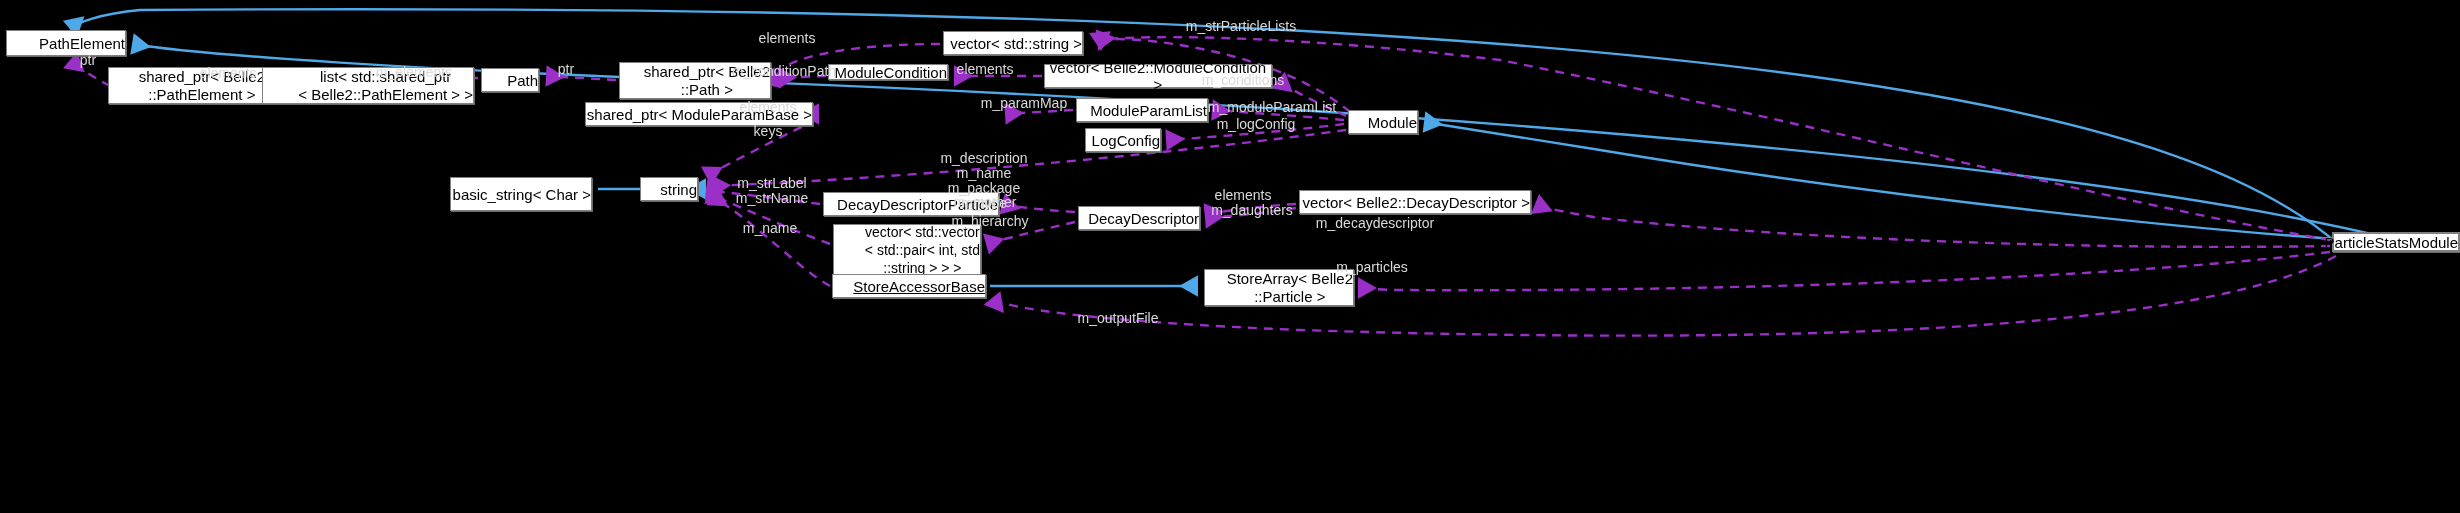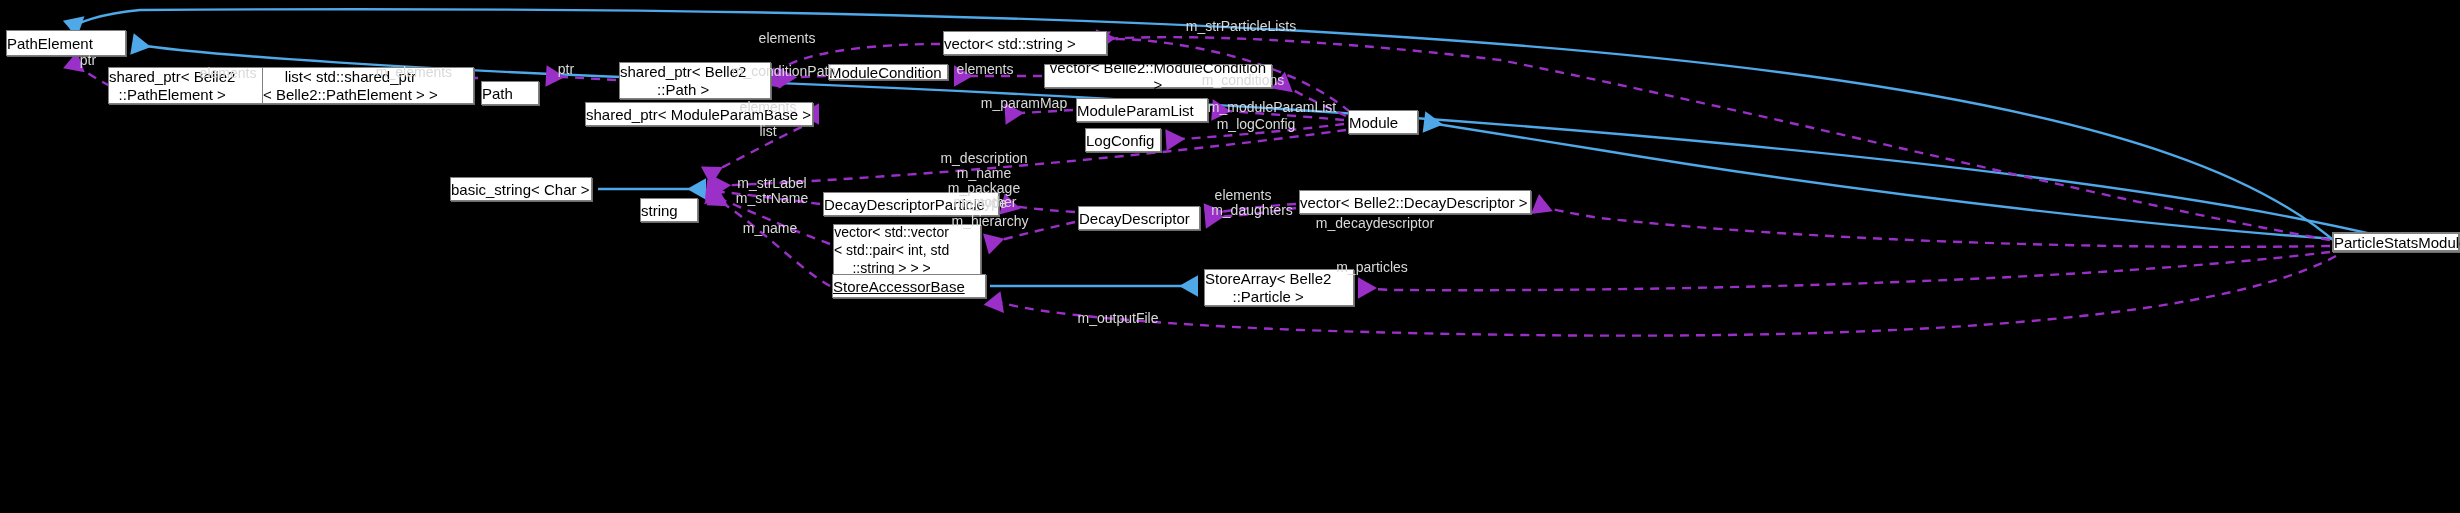--- a/index.html
+++ b/index.html
@@ -15,21 +15,21 @@
     position:absolute;
     box-sizing:border-box;
     background:#ffffff;
     border:1px solid #808080;
     color:#000000;
     font-size:15px;
     line-height:17px;
     text-align:center;
     display:flex;
     align-items:center;
-    justify-content:flex-start;
+    justify-content:flex-end;
     white-space:pre-line;
     z-index:5;
     box-shadow:1px 1px 0 #6b6b6b;
   }
   .node.two-line{line-height:18px;}
   .node.highlight{border:2px solid #808080;background:#ffffff;}
   .elabel{
     position:absolute;
     color:#d9d9d9;
     font-size:14px;
@@ -94,32 +94,32 @@
       <path d="M2336,256 C2200,330 1800,346 1300,330 C1100,322 1000,308 992,298"></path>
       <path d="M830,286 C800,270 760,226 712,196"></path>
     </g>
   </svg>
 
   <div class="node" style="left:6px;top:30px;width:120px;height:26px;"><span>PathElement</span></div>
   <div class="node two-line" style="left:108px;top:67px;width:158px;height:37px;"><span>shared_ptr&lt; Belle2
 ::PathElement &gt;</span></div>
   <div class="node two-line" style="left:262px;top:67px;width:212px;height:37px;"><span>list&lt; std::shared_ptr
 &lt; Belle2::PathElement &gt; &gt;</span></div>
-  <div class="node" style="left:481px;top:81px;width:58px;height:24px;"><span>Path</span></div>
+  <div class="node" style="left:481px;top:68px;width:58px;height:24px;"><span>Path</span></div>
   <div class="node two-line" style="left:619px;top:62px;width:152px;height:37px;"><span>shared_ptr&lt; Belle2
 ::Path &gt;</span></div>
   <div class="node" style="left:828px;top:64px;width:120px;height:16px;"><span>ModuleCondition</span></div>
-  <div class="node" style="left:943px;top:31px;width:164px;height:24px;"><span>vector&lt; std::string &gt;</span></div>
+  <div class="node" style="left:943px;top:31px;width:140px;height:24px;"><span>vector&lt; std::string &gt;</span></div>
   <div class="node" style="left:1044px;top:64px;width:228px;height:24px;"><span>vector&lt; Belle2::ModuleCondition &gt;</span></div>
   <div class="node" style="left:585px;top:102px;width:228px;height:24px;"><span>shared_ptr&lt; ModuleParamBase &gt;</span></div>
   <div class="node" style="left:1076px;top:98px;width:132px;height:24px;"><span>ModuleParamList</span></div>
   <div class="node" style="left:1085px;top:128px;width:76px;height:24px;"><span>LogConfig</span></div>
   <div class="node" style="left:1348px;top:110px;width:70px;height:24px;"><span>Module</span></div>
-  <div class="node" style="left:450px;top:177px;width:142px;height:24px;"><span>basic_string&lt; Char &gt;</span></div>
-  <div class="node" style="left:640px;top:177px;width:58px;height:24px;margin-top:21px;"><span>string</span></div>
+  <div class="node" style="left:450px;top:177px;width:142px;height:34px;"><span>basic_string&lt; Char &gt;</span></div>
+  <div class="node" style="left:640px;top:177px;width:58px;height:24px;"><span>string</span></div>
   <div class="node" style="left:823px;top:192px;width:176px;height:24px;"><span>DecayDescriptorParticle</span></div>
   <div class="node" style="left:1078px;top:206px;width:122px;height:24px;"><span>DecayDescriptor</span></div>
   <div class="node" style="left:1299px;top:190px;width:232px;height:24px;"><span>vector&lt; Belle2::DecayDescriptor &gt;</span></div>
   <div class="node two-line" style="left:833px;top:224px;width:148px;height:52px;font-size:14px;"><span>vector&lt; std::vector
 &lt; std::pair&lt; int, std
 ::string &gt; &gt; &gt;</span></div>
   <div class="node" style="left:832px;top:274px;width:154px;height:24px;text-decoration:underline;"><span>StoreAccessorBase</span></div>
   <div class="node two-line" style="left:1204px;top:269px;width:150px;height:37px;"><span>StoreArray&lt; Belle2
 ::Particle &gt;</span></div>
   <div class="node highlight" style="left:2332px;top:232px;width:128px;height:20px;"><span>ParticleStatsModule</span></div>
@@ -130,21 +130,21 @@
   <div class="elabel" style="left:566px;top:69px;"><span>ptr</span></div>
   <div class="elabel" style="left:787px;top:38px;"><span>elements</span></div>
   <div class="elabel" style="left:784px;top:71px;"><span>m_conditionPath</span></div>
   <div class="elabel" style="left:985px;top:69px;"><span>elements</span></div>
   <div class="elabel" style="left:768px;top:107px;"><span>elements</span></div>
   <div class="elabel" style="left:1024px;top:103px;"><span>m_paramMap</span></div>
   <div class="elabel" style="left:1272px;top:107px;"><span>m_moduleParamList</span></div>
   <div class="elabel" style="left:1256px;top:124px;"><span>m_logConfig</span></div>
   <div class="elabel" style="left:1243px;top:80px;"><span>m_conditions</span></div>
   <div class="elabel" style="left:1241px;top:26px;"><span>m_strParticleLists</span></div>
-  <div class="elabel" style="left:768px;top:131px;"><span>list</span></div>
+  <div class="elabel" style="left:768px;top:131px;"><span>keys</span></div>
   <div class="elabel" style="left:984px;top:145px;margin-top:36px;"><span>m_description
 m_name
 m_package
 m_type</span></div>
   <div class="elabel" style="left:772px;top:191px;"><span>m_strLabel
 m_strName</span></div>
   <div class="elabel" style="left:985px;top:202px;"><span>m_mother</span></div>
   <div class="elabel" style="left:990px;top:221px;"><span>m_hierarchy</span></div>
   <div class="elabel" style="left:770px;top:228px;"><span>m_name</span></div>
   <div class="elabel" style="left:1243px;top:195px;"><span>elements</span></div>

